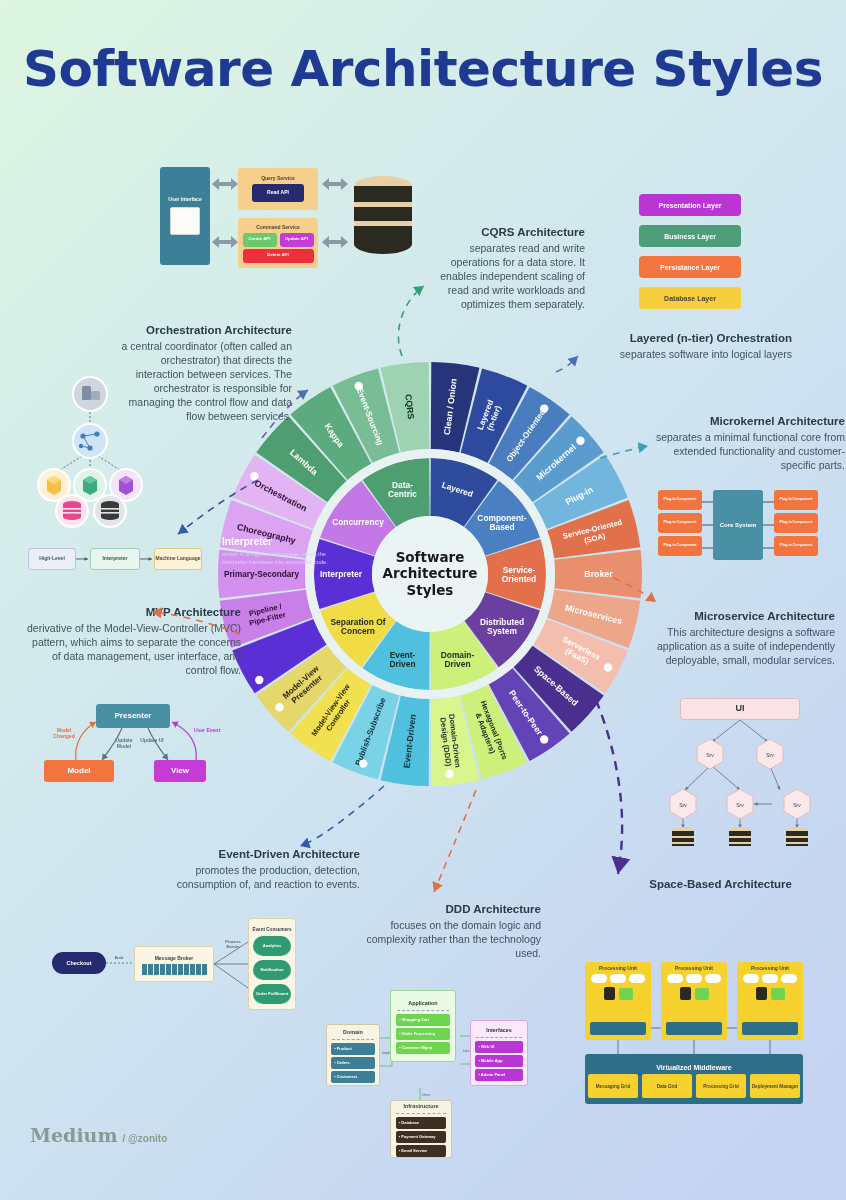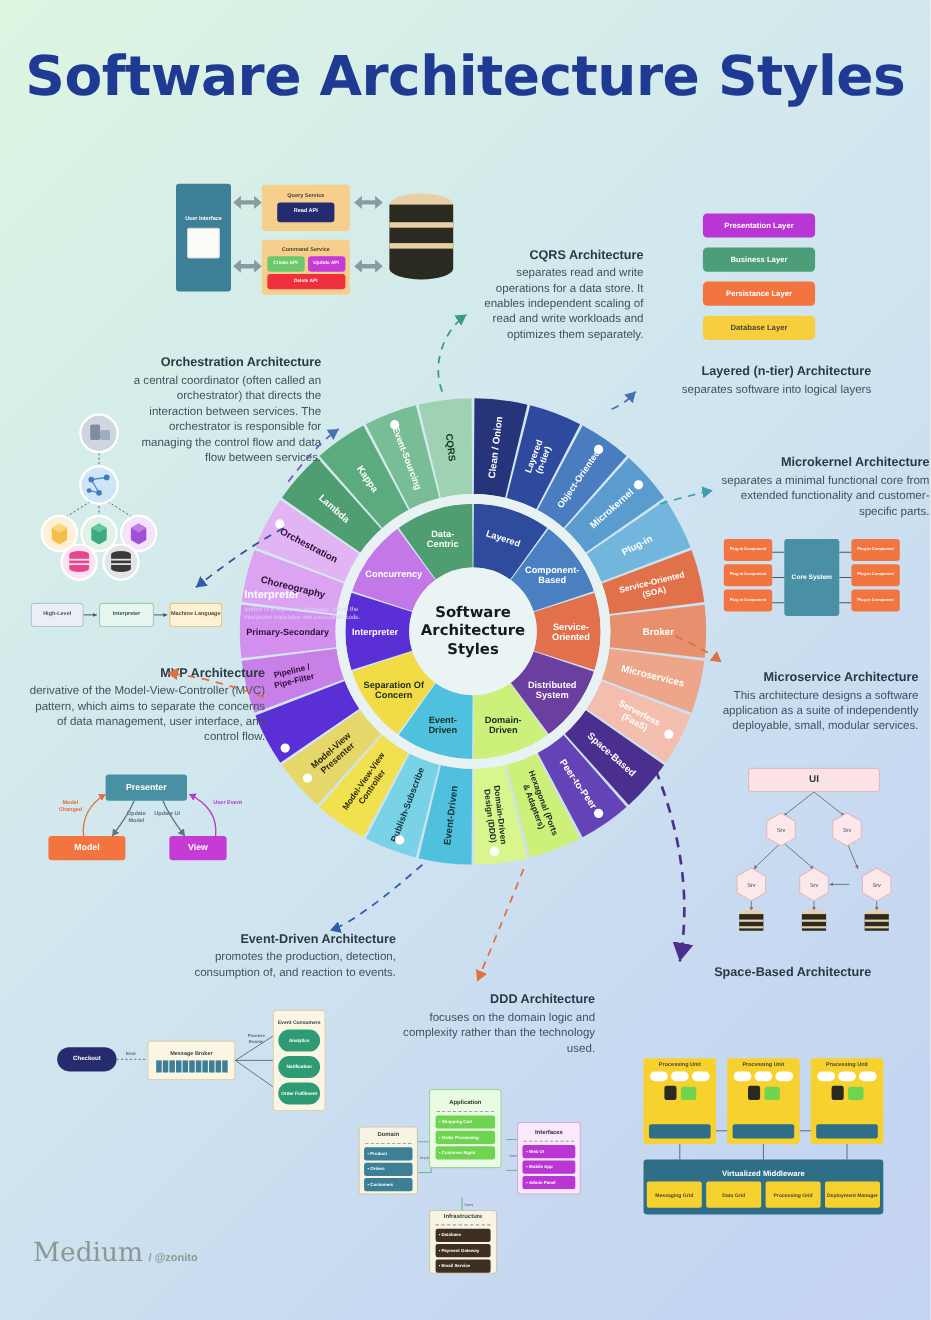--- a/index.html
+++ b/index.html
@@ -45,21 +45,21 @@
          color: #fff; font-weight: 700; }
   .lbl { position: absolute; font-size: 5px; font-weight: 700; text-align: center; line-height: 1.15; }
 
   
   .layer-chip { position: absolute; width: 102px; height: 22px; border-radius: 4px;
                 display:flex; align-items:center; justify-content:center;
                 font-size: 7px; font-weight: 700; color: #fff; }
 
   
   .footer { position: absolute; left: 30px; top: 1124px; display: flex; align-items: baseline; gap: 5px; }
-  .footer .med { font-family: "DejaVu Serif", serif; font-size: 24px; font-weight: 400; color: #8a9a92; }
+  .footer .med { font-family: "DejaVu Serif", serif; font-size: 19px; font-weight: 700; color: #8a9a92; }
   .footer .hand { font-size: 10px; font-weight: 700; color: #8a9a92; }
 
   .arrow-layer { position: absolute; left: 0; top: 0; width: 846px; height: 1200px;
                  pointer-events: none; }
 </style>
 </head>
 <body>
 
 <div class="title">Software Architecture Styles</div>
 
@@ -273,21 +273,21 @@
   <p>separates read and write operations for a data store. It enables independent scaling of read and write workloads and optimizes them separately.</p>
 </div>
 
 <div class="dg" style="left:639px;top:194px;width:104px;height:116px;">
   <div class="layer-chip" id="layer-0" style="top: 0px; background: rgb(185, 53, 212);">Presentation Layer</div>
   <div class="layer-chip" id="layer-1" style="top: 31px; background: rgb(76, 158, 120);">Business Layer</div>
   <div class="layer-chip" id="layer-2" style="top: 62px; background: rgb(242, 116, 63);">Persistance Layer</div>
   <div class="layer-chip" id="layer-3" style="top: 93px; background: rgb(247, 207, 62); color: rgb(76, 68, 51);">Database Layer</div>
 </div>
 <div class="blurb" style="left:572px;top:332px;width:220px;">
-  <h3>Layered (n-tier) Architecture</h3>
+  <h3>Layered (n-tier) Orchestration</h3>
   <p>separates software into logical layers</p>
 </div>
 
 <div class="blurb" style="left:655px;top:415px;width:190px;">
   <h3>Microkernel Architecture</h3>
   <p>separates a minimal functional core from extended functionality and customer-specific parts.</p>
 </div>
 <div class="dg" id="mk-diagram" style="left:658px;top:486px;width:160px;height:78px;">
   <div class="box" id="mk-core" style="left:55px;top:4px;width:50px;height:70px;background:#4a90a4;font-size:6px;flex-direction:column;">Core System</div>
   <svg style="position:absolute;left:0;top:0;width:160px;height:78px;">

